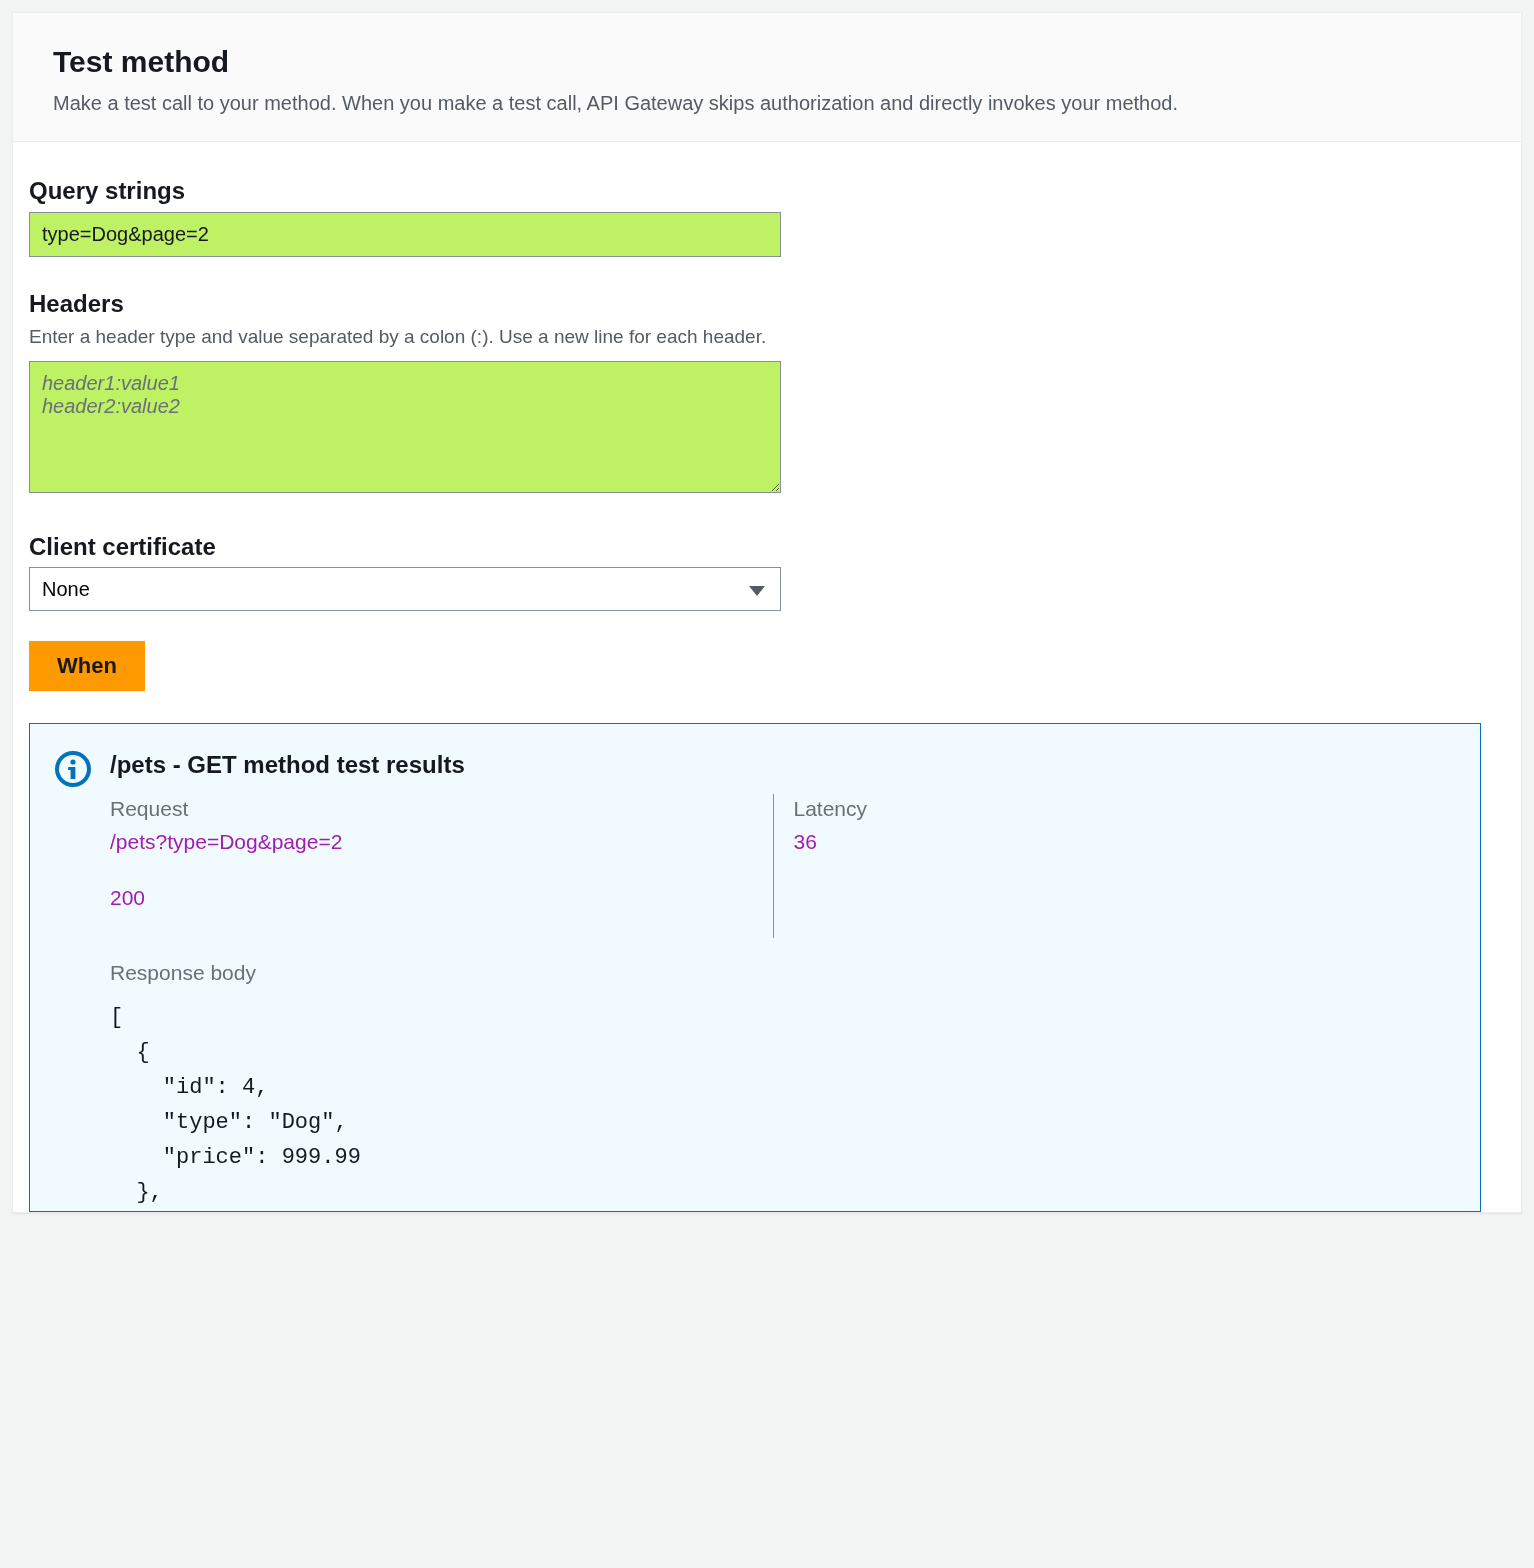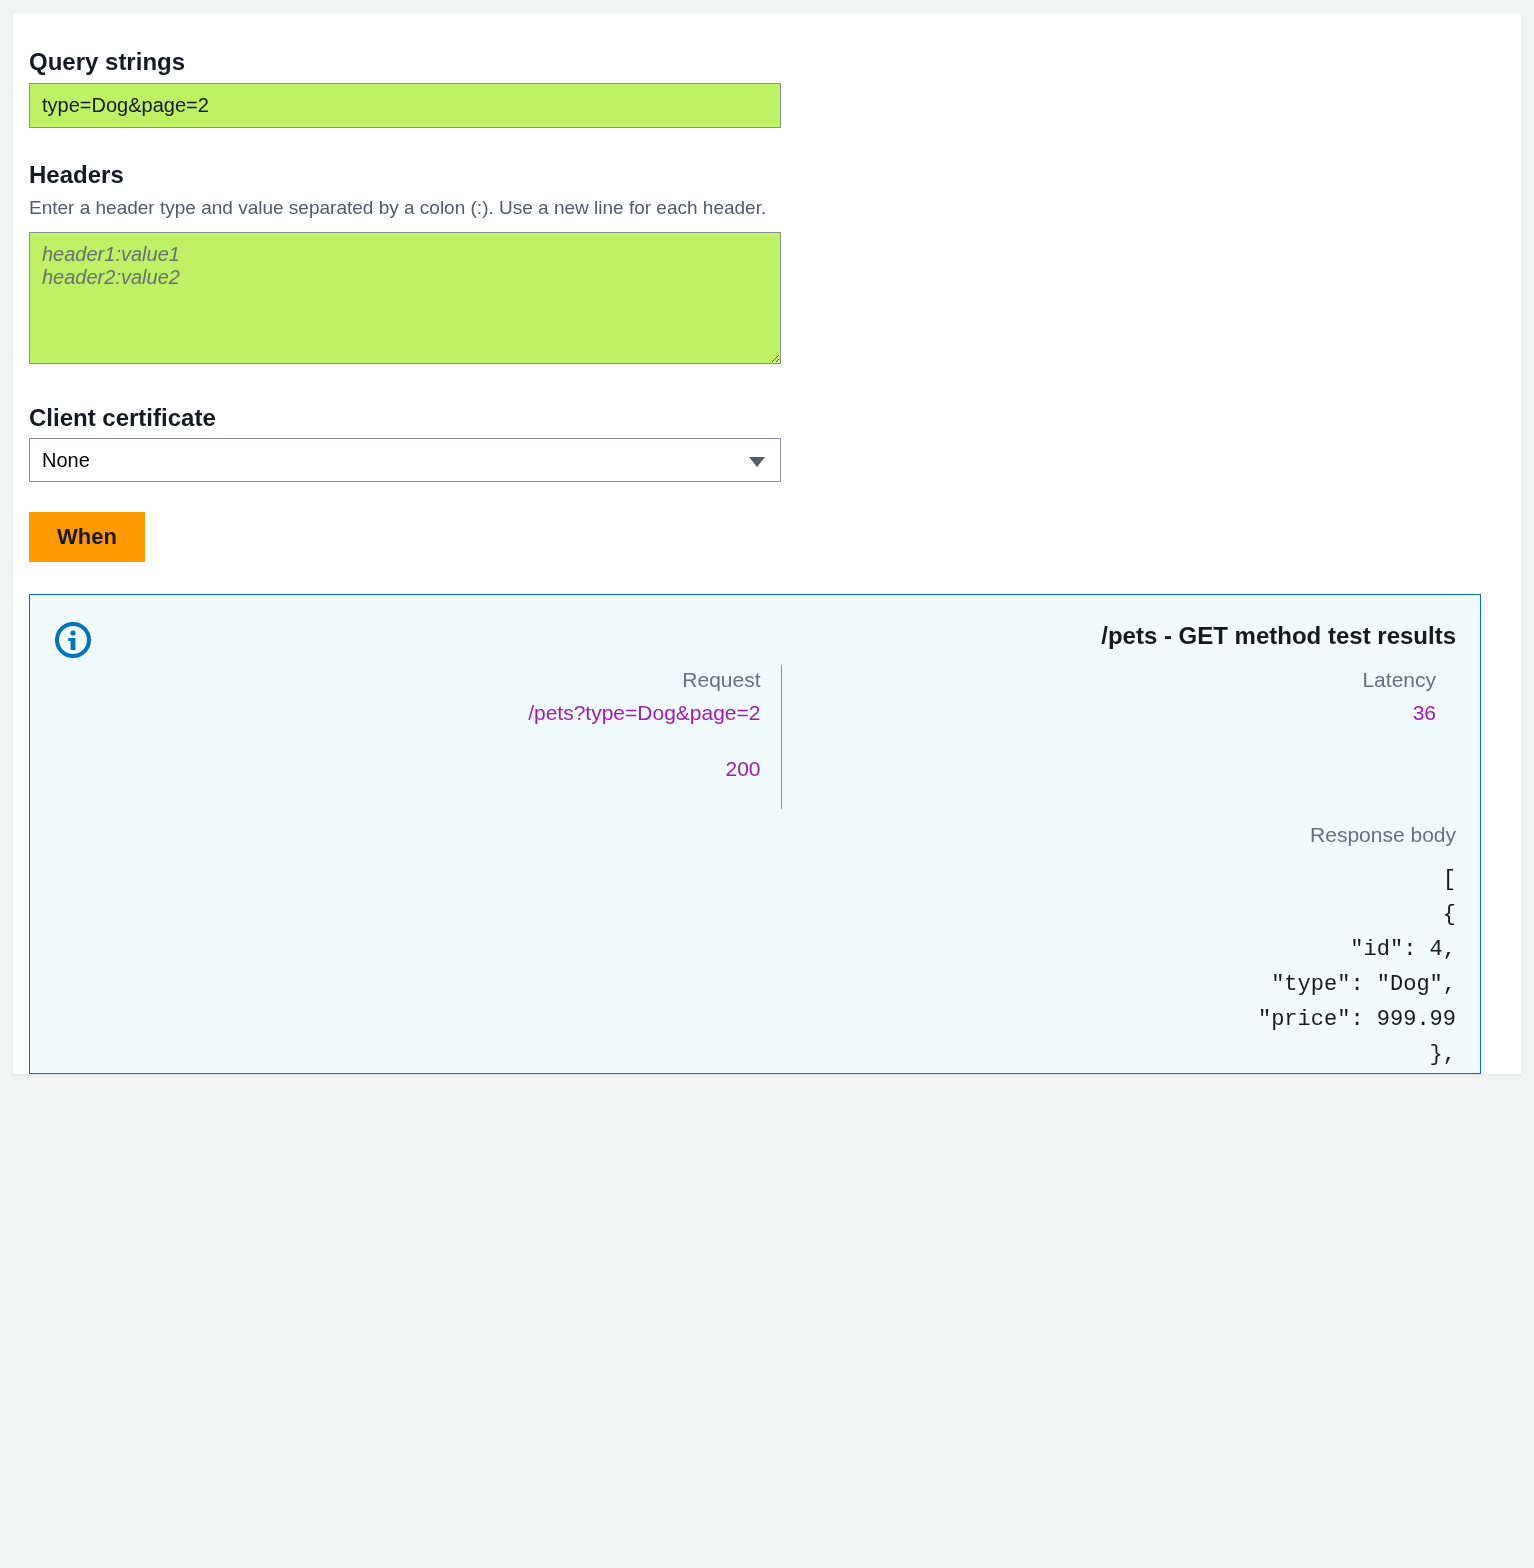--- a/index.html
+++ b/index.html
@@ -98,22 +98,21 @@
     color: #16191f;
     cursor: pointer;
     font-family: inherit;
   }
   .results-panel {
     margin-top: 32px;
     border: 1px solid #0073bb;
     background: #f1faff;
     padding: 24px 24px 0 24px;
     display: flex;
-    gap: 34px;
-    text-align: right;
+    gap: 18px;
   }
   .results-icon {
     flex: 0 0 auto;
     width: 38px; height: 38px;
     margin-top: 2px;
   }
   .results-content { flex: 1; }
   .results-title {
     font-size: 24px;
     font-weight: 700;
@@ -138,35 +137,39 @@
     margin-bottom: 4px;
   }
   .field-value {
     font-size: 21px;
     color: #a21caf;
     margin-bottom: 26px;
   }
   .response-body-label {
     font-size: 21px;
     color: #687078;
-    margin-top: 11px;
+    margin-top: 20px;
     margin-bottom: 12px;
   }
   .response-body-pre {
     font-family: "Courier New", Courier, monospace;
     font-size: 22px;
     color: #16191f;
     white-space: pre;
     line-height: 1.6;
   }
 </style>
 </head>
 <body>
 
 <div class="card">
+  <div class="card-header">
+    <h1>Test method</h1>
+    <p>Make a test call to your method. When you make a test call, API Gateway skips authorization and directly invokes your method.</p>
+  </div>
 
   <div class="card-body">
 
     <div class="form-group">
       <label class="form-label">Query strings</label>
       <input type="text" class="text-input" value="type=Dog&amp;page=2" style="">
     </div>
 
     <div class="form-group">
       <label class="form-label">Headers</label>

